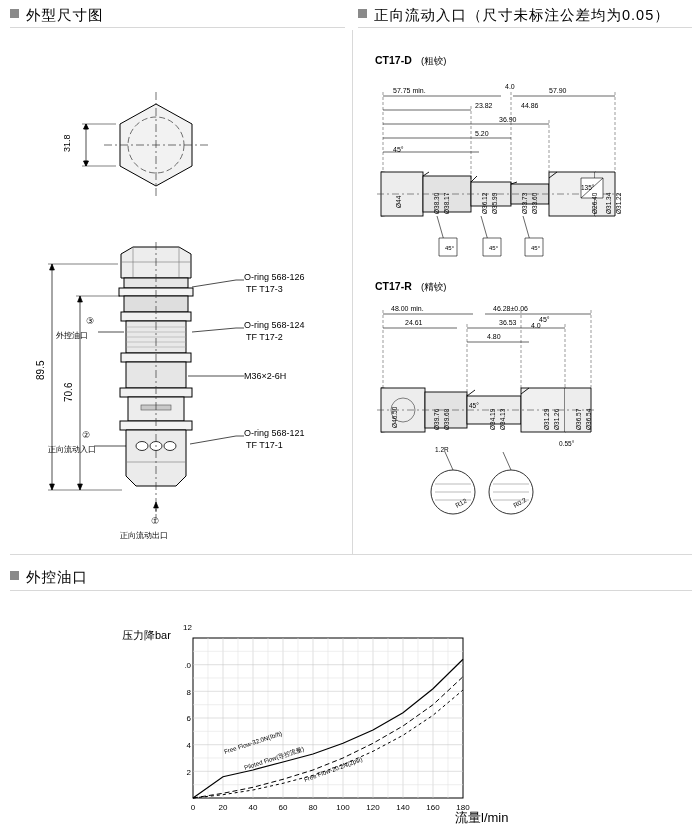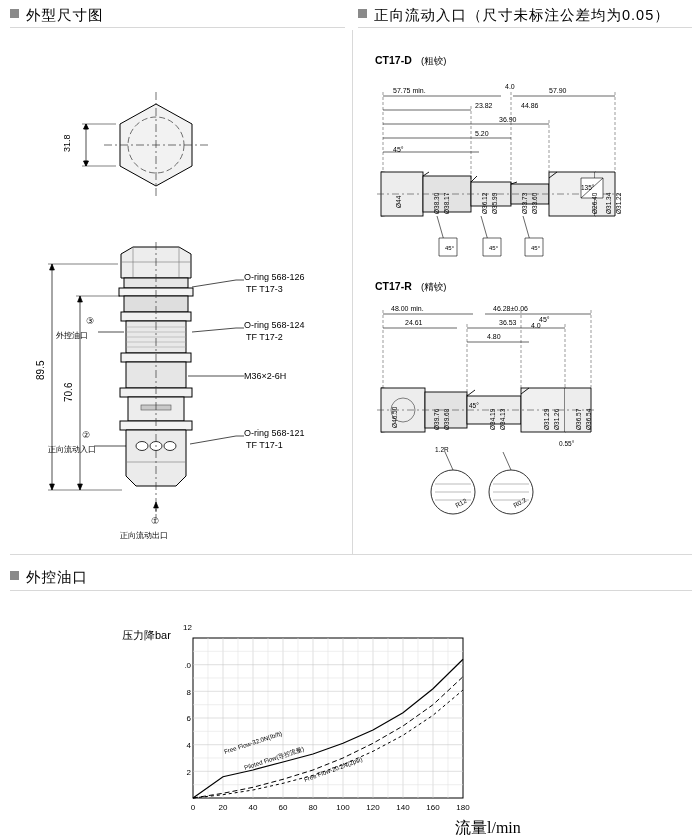--- a/index.html
+++ b/index.html
@@ -337,14 +337,14 @@
 
     <path d="M8,168 L38,163.3 L68,157.3 L98,149.3 L128,140 L158,128 L188,113.3 L218,96 L248,74.7 L278,46.7" fill="none" stroke="#000" stroke-width="1" stroke-dasharray="5,3"></path>
 
     <path d="M8,168 L38,164.7 L68,160 L98,153.3 L128,145.3 L158,134.7 L188,121.3 L218,105.3 L248,85.3 L278,60" fill="none" stroke="#000" stroke-width="1" stroke-dasharray="3,3"></path>
 
     <text x="40" y="124" font-size="6.2" transform="rotate(-18 40,124)">Free Flow-32.0N(Ib/ft)</text>
     <text x="60" y="140" font-size="6.2" transform="rotate(-18 60,140)">Piloted Flow(导控流量)</text>
     <text x="120" y="152" font-size="6.2" transform="rotate(-20 120,152)">Free Flow-20.2N(2psi)</text>
   </svg>
 
-  <div style="position:absolute;left:455px;top:258px;font-size:16px;font-family:Liberation Serif, serif;">流量l/min</div>
+  <div style="position:absolute;left:455px;top:249px;font-size:13px;">流量l/min</div>
 </div>
 
 </body></html>

